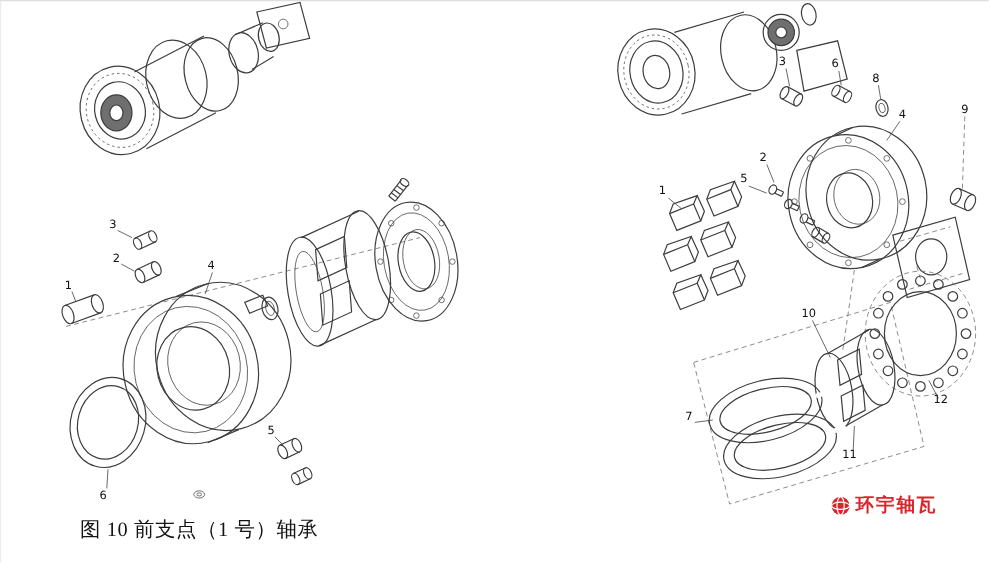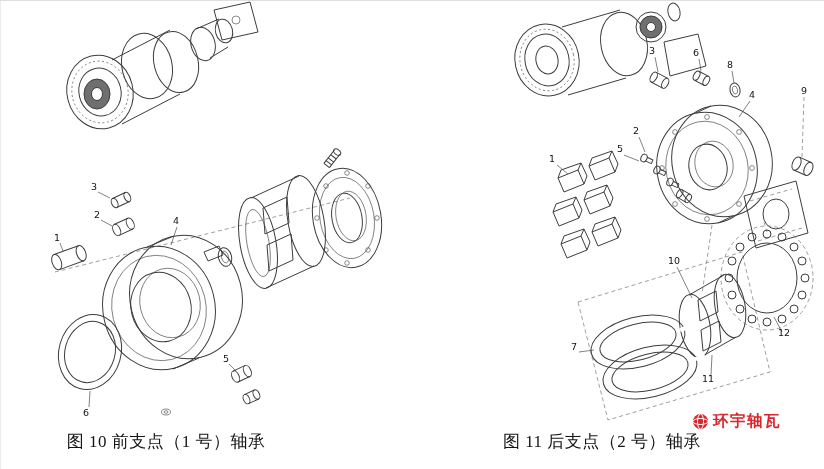--- a/index.html
+++ b/index.html
@@ -306,21 +306,20 @@
     <text class="callout" x="284" y="56">6</text>
     <text class="callout" x="162" y="350">7</text>
     <text class="callout" x="318" y="68">8</text>
     <text class="callout" x="392" y="94">9</text>
     <text class="callout" x="262" y="264">10</text>
     <text class="callout" x="296" y="382">11</text>
     <text class="callout" x="372" y="336">12</text>
   </svg>
 
   <div id="cap-left" class="caption">图 10 前支点（1 号）轴承</div>
-  <div id="cap-right" class="caption">图 11 后支点（2 号）轴承</div>
 
   <div class="watermark">
     <svg width="17" height="17" viewBox="0 0 17 17">
       <circle cx="8.5" cy="8.5" r="7.5" fill="#d9262c"></circle>
       <ellipse cx="8.5" cy="8.5" rx="7.5" ry="3" fill="none" stroke="#ffffff" stroke-width="1"></ellipse>
       <ellipse cx="8.5" cy="8.5" rx="3" ry="7.5" fill="none" stroke="#ffffff" stroke-width="1"></ellipse>
     </svg>
     <span class="wm-text">环宇轴瓦</span>
   </div>
 

